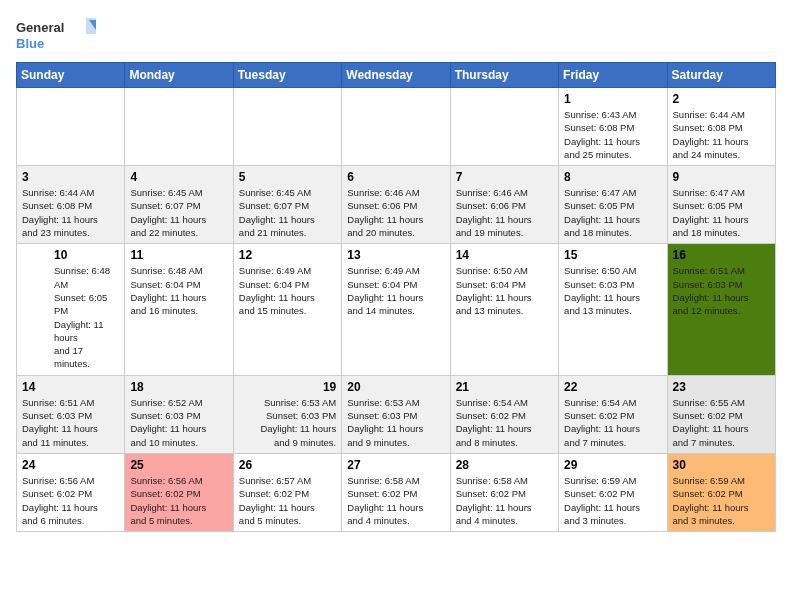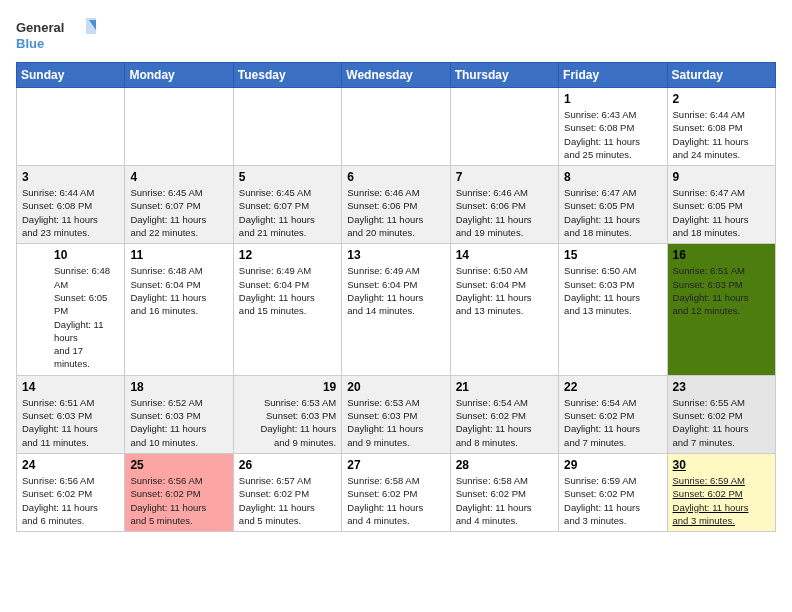--- a/index.html
+++ b/index.html
@@ -236,19 +236,19 @@
           <div class="day-info">Sunrise: 6:58 AM<br>Sunset: 6:02 PM<br>Daylight: 11 hours<br>and 4 minutes.</div>
         </td>
         <td style="background: rgb(255, 255, 255); margin-top: 8px;">
           <span class="day-num">28</span>
           <div class="day-info">Sunrise: 6:58 AM<br>Sunset: 6:02 PM<br>Daylight: 11 hours<br>and 4 minutes.</div>
         </td>
         <td style="background: rgb(255, 255, 255);">
           <span class="day-num">29</span>
           <div class="day-info">Sunrise: 6:59 AM<br>Sunset: 6:02 PM<br>Daylight: 11 hours<br>and 3 minutes.</div>
         </td>
-        <td style="background: #fef9c3; text-decoration: underline;">
+        <td style="background: #fdba74;">
           <span class="day-num">30</span>
           <div class="day-info">Sunrise: 6:59 AM<br>Sunset: 6:02 PM<br>Daylight: 11 hours<br>and 3 minutes.</div>
         </td>
       </tr>
     </tbody>
 </table>
 
 </body></html>

